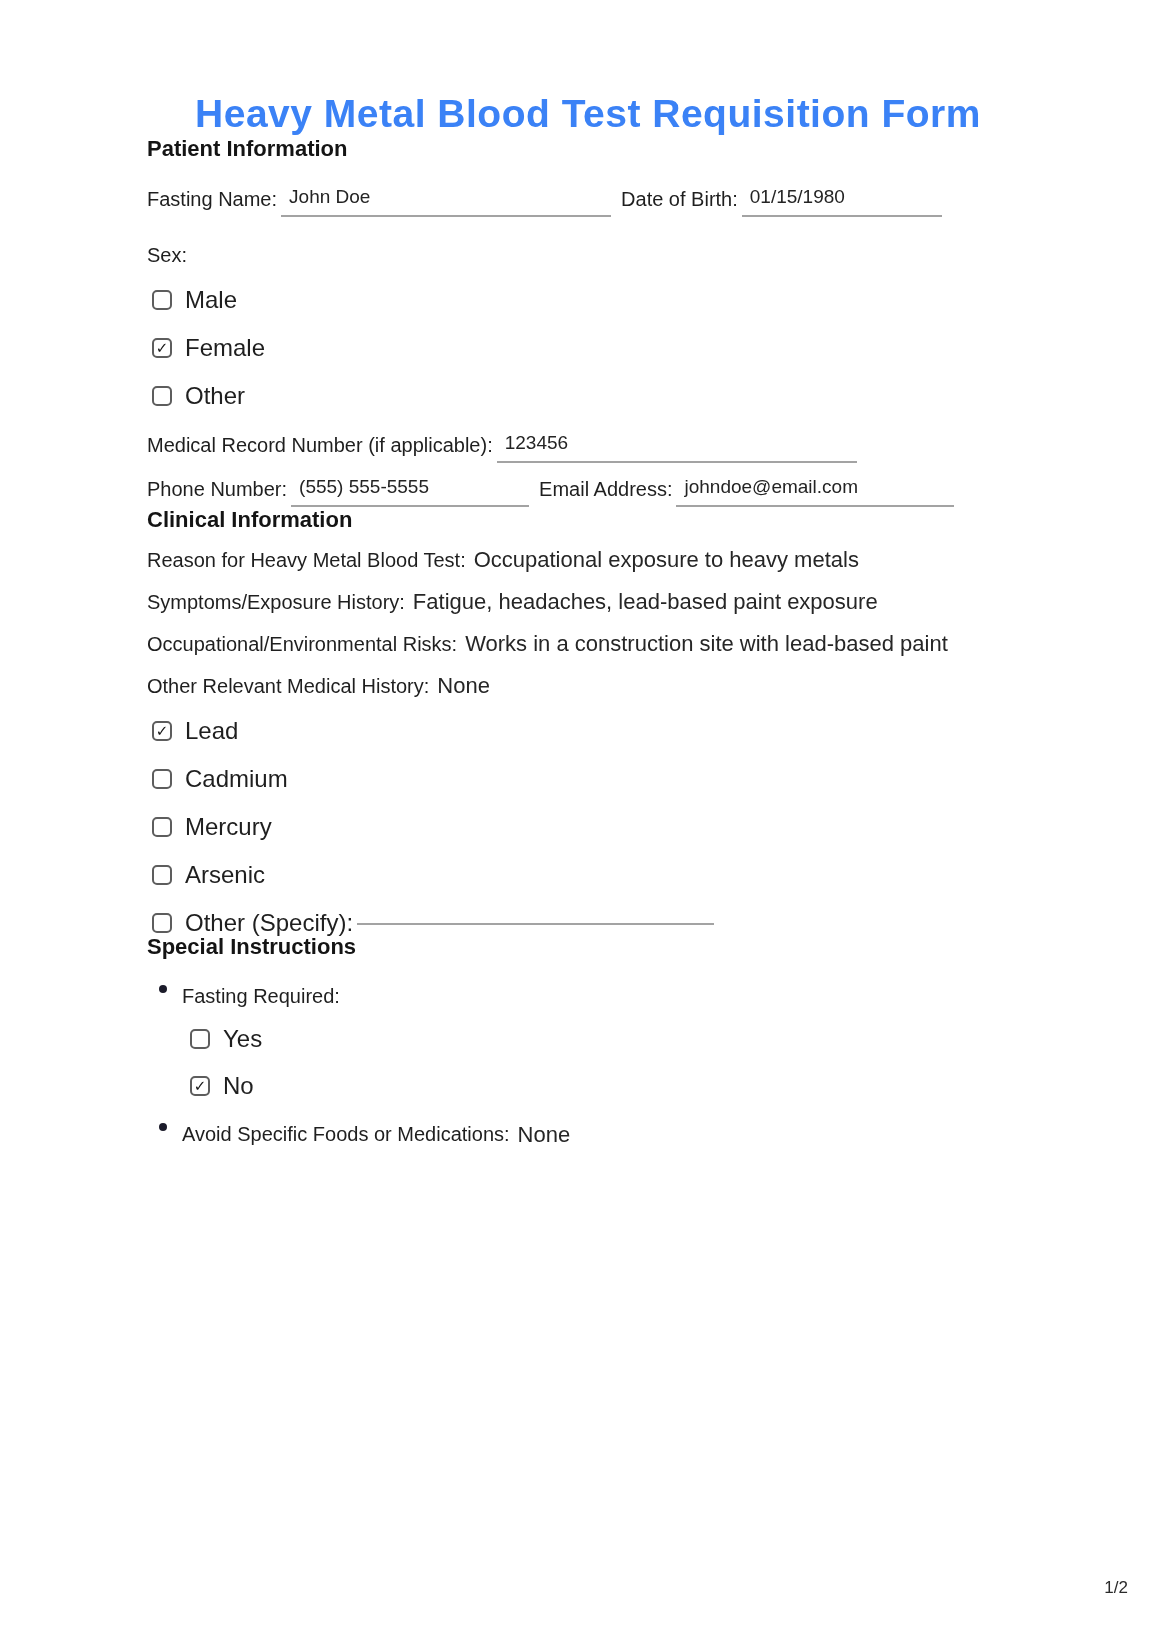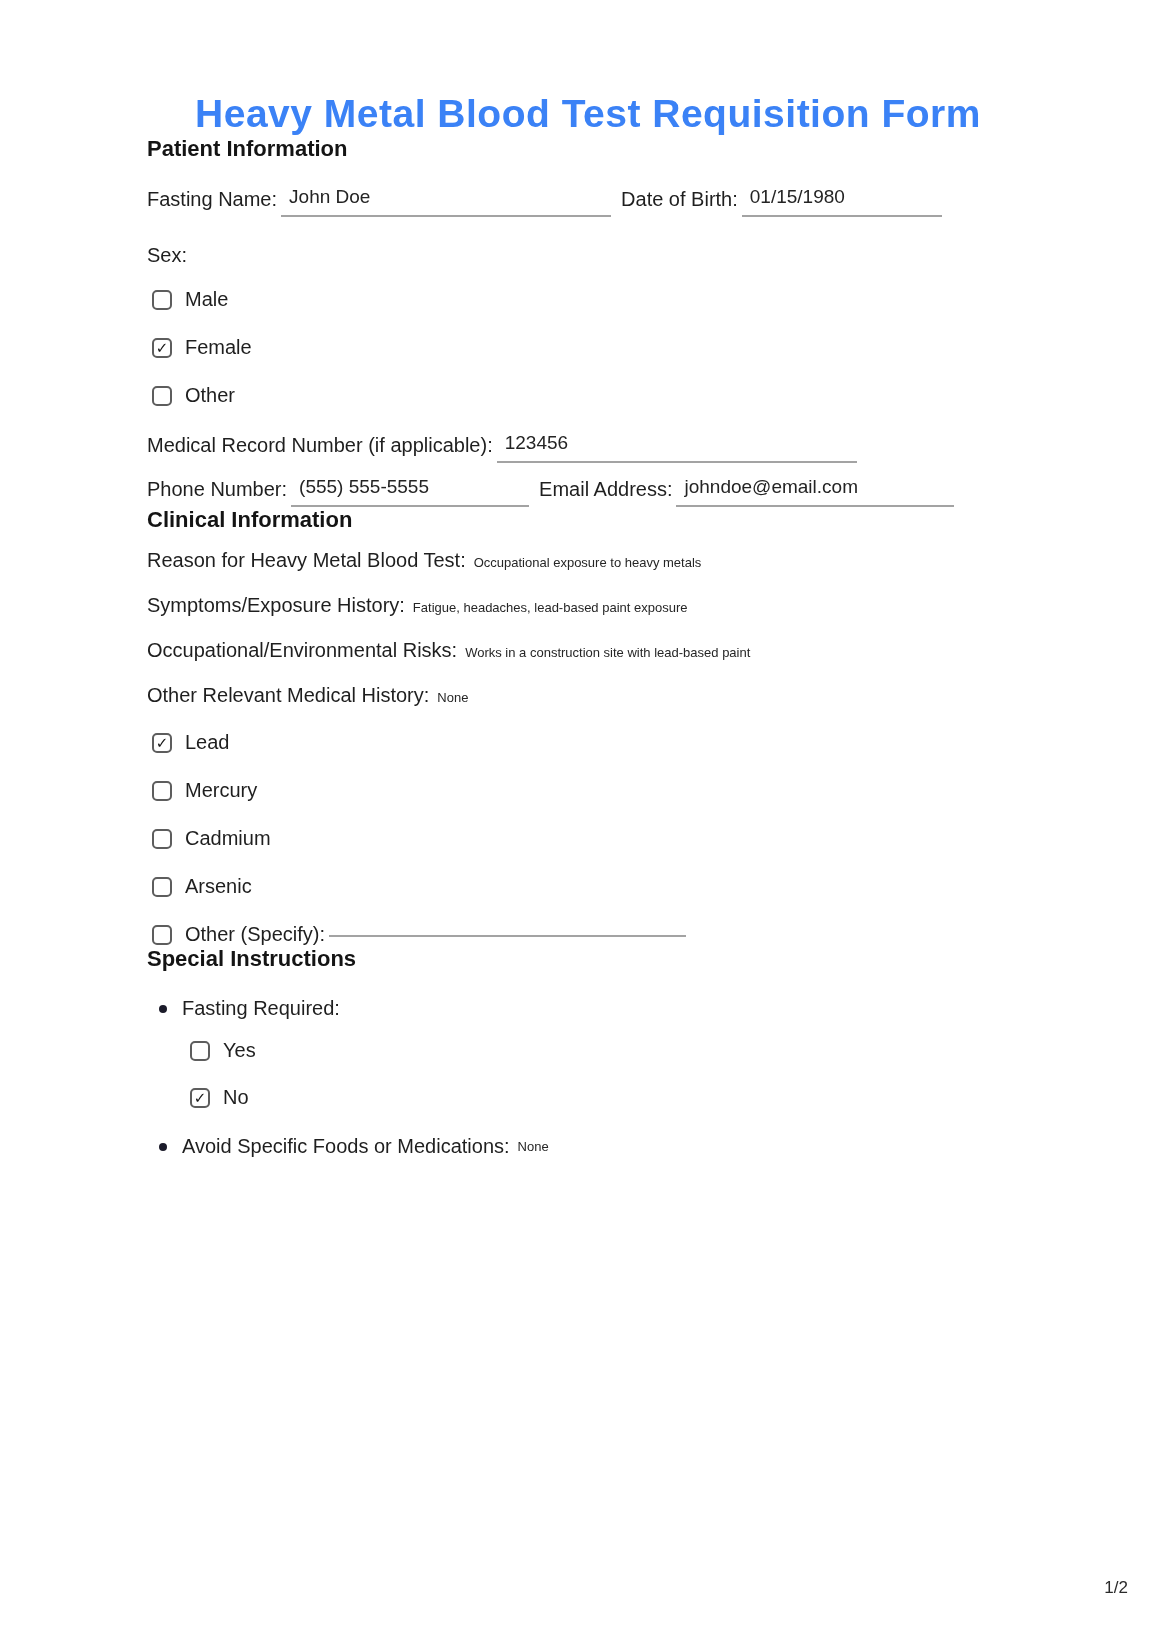--- a/index.html
+++ b/index.html
@@ -63,21 +63,21 @@
   .w238 { width: 238px; }
   .w278 { width: 278px; }
   .w357 { width: 357px; }
   .gap-left { margin-left: 10px; }
 
   .chk-row {
     display: flex;
     align-items: center;
     margin-top: 25px;
     padding-left: 5px;
-    font-size: 20px;
+    font-size: 24px;
     line-height: 23px;
     text-align: right;
   }
   .chk-row.first { margin-top: 21px; }
   .checkbox {
     flex: none;
     width: 20px; height: 20px;
     box-sizing: border-box;
     border: 2px solid #5d5d5d;
     border-radius: 5px;
@@ -96,28 +96,28 @@
   .chk-label { margin-left: 13px; color: #1f1f1f; }
 
   .info-row {
     margin-top: 18px;
     font-size: 20px;
     line-height: 24px;
     white-space: nowrap;
   }
   .info-row.first { margin-top: 16px; }
   .ival {
-    font-size: 13px;
+    font-size: 22px;
     color: #262626;
     margin-left: 8px;
   }
 
   .bullet-row {
     display: flex;
-    align-items: center;
+    align-items: flex-start;
     margin-top: 26px;
     padding-left: 12px;
     font-size: 20px;
     line-height: 23px;
   }
   .bullet {
     flex: none;
     width: 8px; height: 8px;
     border-radius: 50%;
     background: #1b1b2a;
@@ -188,25 +188,25 @@
     <span class="lbl">Other Relevant Medical History:</span><span class="ival">None</span>
   </div>
 
 
   <div class="chk-row first">
     <span class="checkbox checked"></span>
     <span class="chk-label">Lead</span>
   </div>
   <div class="chk-row">
     <span class="checkbox"></span>
+    <span class="chk-label">Cadmium</span>
+  </div>
+  <div class="chk-row">
+    <span class="checkbox"></span>
     <span class="chk-label">Mercury</span>
-  </div>
-  <div class="chk-row">
-    <span class="checkbox"></span>
-    <span class="chk-label">Cadmium</span>
   </div>
   <div class="chk-row">
     <span class="checkbox"></span>
     <span class="chk-label">Arsenic</span>
   </div>
   <div class="chk-row">
     <span class="checkbox"></span>
     <span class="chk-label">Other (Specify):</span>
     <span class="uline w357"><span class="val"></span></span>
   </div>

